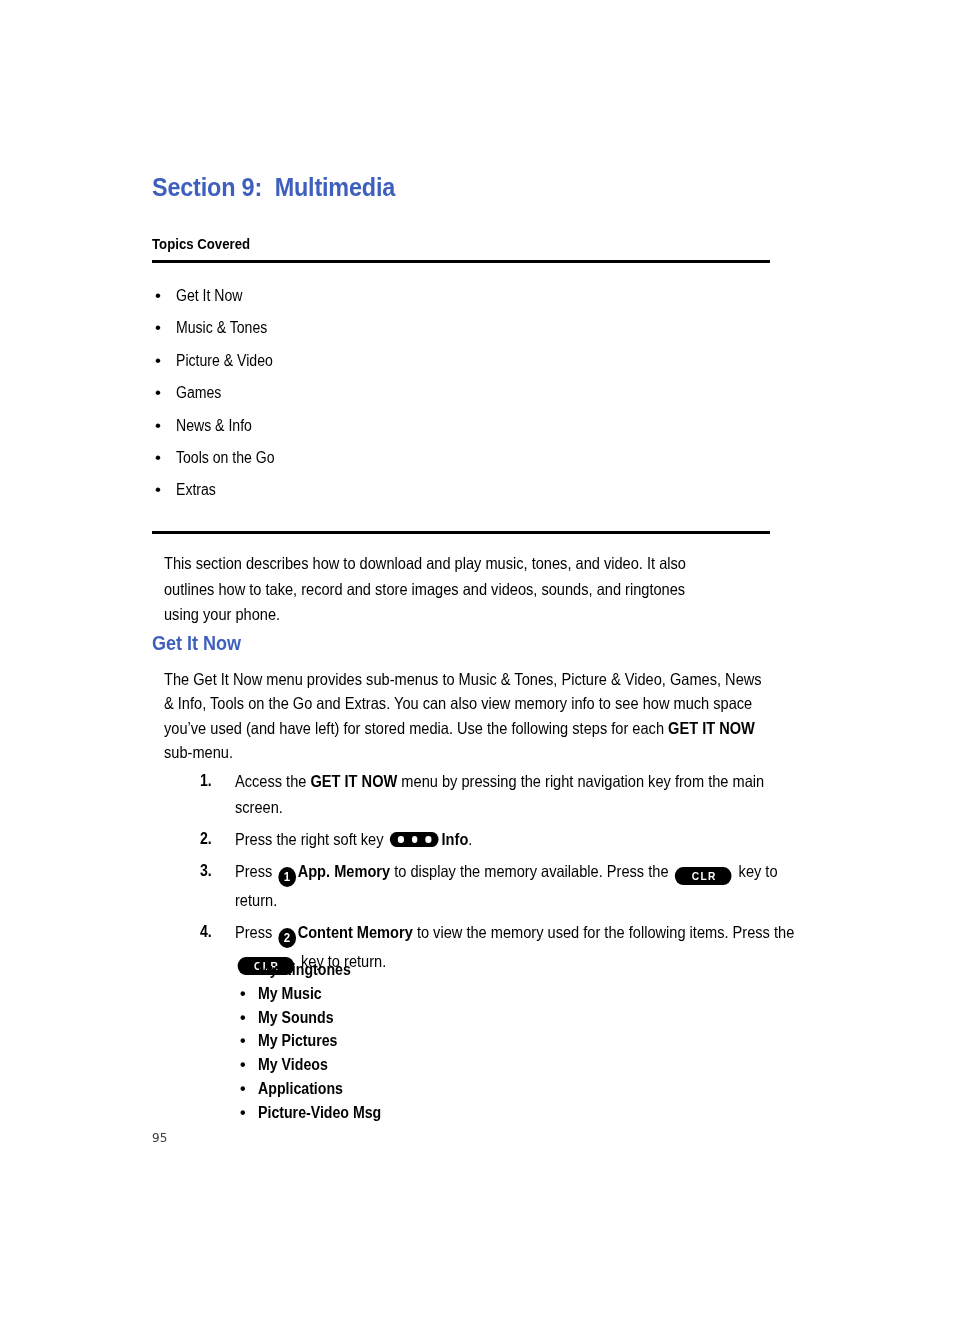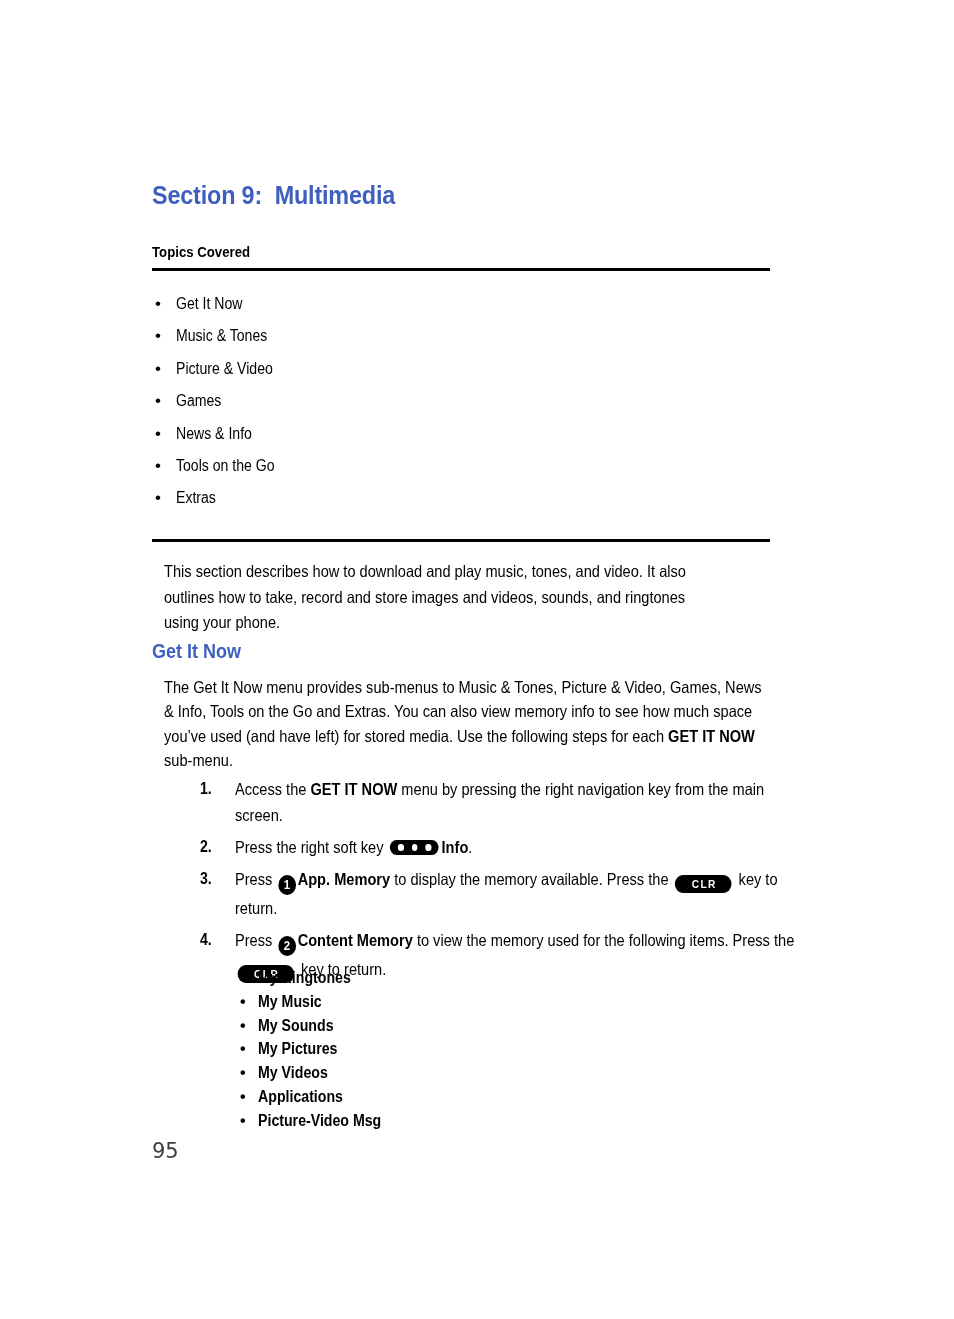--- a/index.html
+++ b/index.html
@@ -11,21 +11,21 @@
     width: 954px;
     height: 1319px;
     position: relative;
     font-family: "Liberation Sans", sans-serif;
     color: #000000;
     -webkit-font-smoothing: antialiased;
   }
 
   .page {
     position: absolute;
-    left: 0; top: 8px;
+    left: 0; top: 0;
     width: 954px;
     height: 1164px;
     overflow: hidden;
   }
 
   
   .section-title {
     position: absolute;
     left: 152px;
     top: 172px;
@@ -245,21 +245,21 @@
     transform: scaleX(0.885);
     transform-origin: left center;
     white-space: pre;
   }
 
   
   .page-number {
     position: absolute;
     left: 152px;
     top: 1131px;
-    font-size: 21px;
+    font-size: 12px;
     color: #3d3d3d;
     font-family: "DejaVu Sans", sans-serif;
   }
 </style>
 </head>
 <body>
 
 <div class="page">
 
   <div class="section-title">Section 9:  Multimedia</div>

